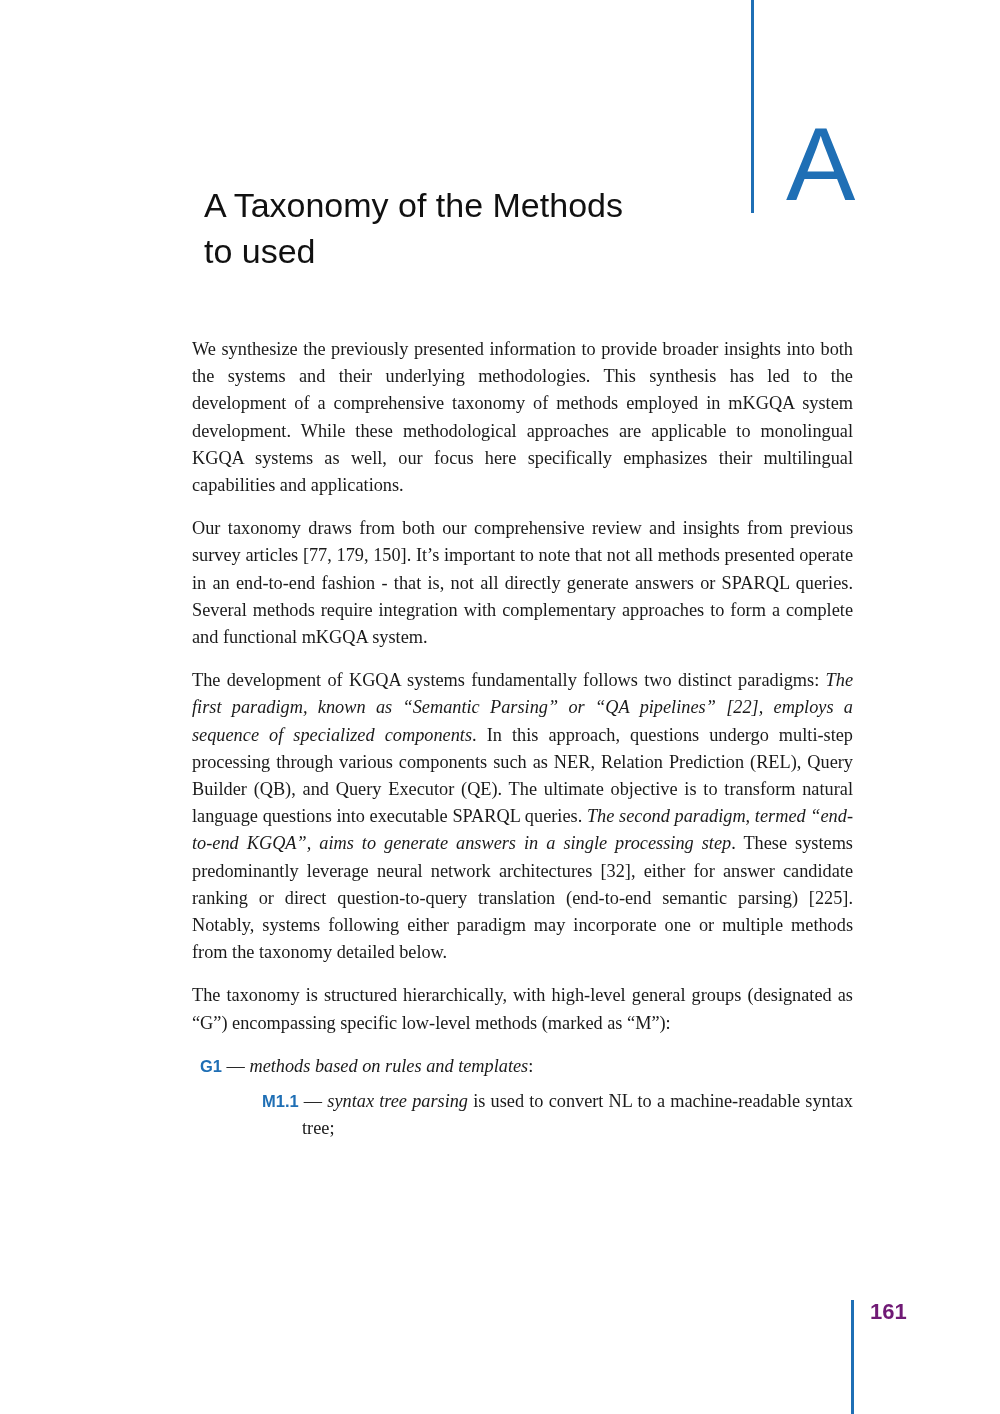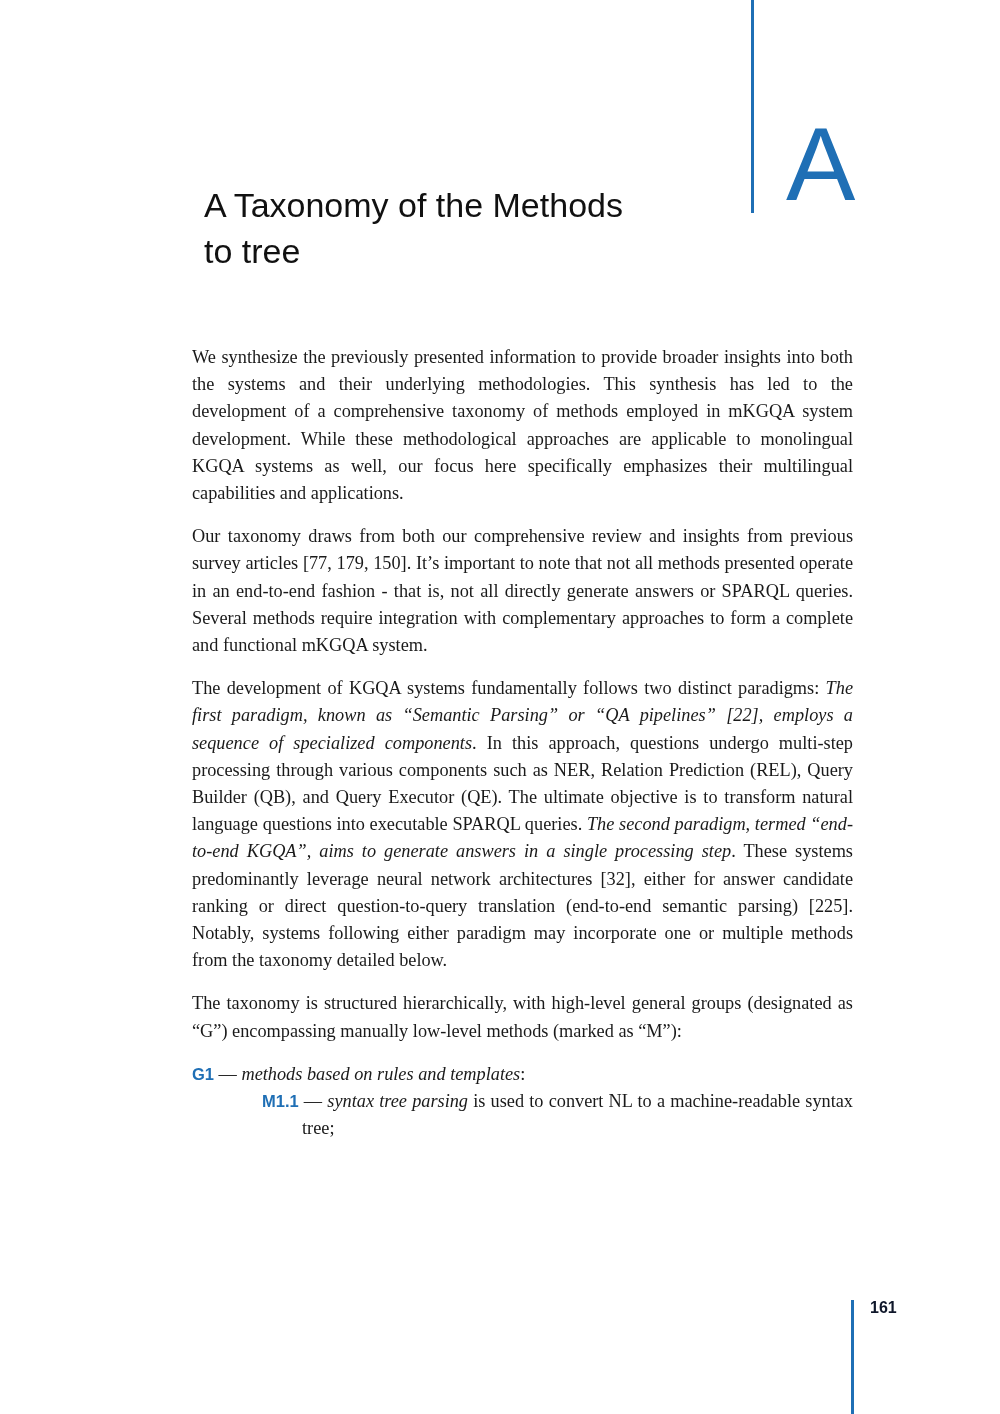--- a/index.html
+++ b/index.html
@@ -1,47 +1,47 @@
 <!DOCTYPE html>
 <html><head>
 <meta charset="utf-8">
 <style>
   html, body { margin: 0; padding: 0; background: #ffffff; }
   body { width: 1000px; height: 1414px; position: relative; overflow: hidden; }
   .vline-top { position: absolute; left: 751px; top: 0; width: 3px; height: 213px; background: #1f6fb5; }
   .chapter-letter { position: absolute; left: 786px; top: 112px; font-family: "Liberation Sans", sans-serif; font-size: 104px; line-height: 1; color: #1f6fb5; }
   .chapter-title { position: absolute; left: 192px; top: 170px; width: 540px; font-family: "Liberation Sans", sans-serif; font-size: 34px; line-height: 46px; color: #111; font-weight: normal; margin: 12px; }
   .body { position: absolute; left: 192px; top: 336px; width: 661px; font-family: "Liberation Serif", serif; font-size: 18.3px; line-height: 27.2px; color: #1a1a1a; text-align: justify; }
-  .body p { margin: 8px 0 16px 0; }
+  .body p { margin: 0 0 16px 0; }
   .body em { font-style: italic; }
   .list { margin: 0; }
-  .g-item { margin: 0; }
+  .g-item { margin: 8px; }
   .label { font-family: "Liberation Sans", sans-serif; font-weight: bold; color: #1f6fb5; font-size: 16.5px; }
   .m-item { margin: 0 0 0 70px; padding-left: 40px; text-indent: -40px; }
   .vline-bottom { position: absolute; left: 851px; top: 1300px; width: 3px; height: 114px; background: #1f6fb5; }
-  .page-number { position: absolute; left: 870px; top: 1299px; font-family: "Liberation Sans", sans-serif; font-weight: bold; font-size: 16px; color: #0f172a; }
+  .page-number { position: absolute; left: 870px; top: 1299px; font-family: "Liberation Sans", sans-serif; font-weight: bold; font-size: 22px; color: #701a75; }
 </style>
 </head>
 <body>
 
 <div class="vline-top"></div>
 <div class="chapter-letter">A</div>
 
 <h1 class="chapter-title">
   <span>A Taxonomy of the Methods</span><br>
-  <span>to tree</span>
+  <span>to used</span>
 </h1>
 
 <div class="body">
   <p>We synthesize the previously presented information to provide broader insights into both the systems and their underlying methodologies. This synthesis has led to the development of a comprehensive taxonomy of methods employed in mKGQA system development. While these methodological approaches are applicable to monolingual KGQA systems as well, our focus here specifically emphasizes their multilingual capabilities and applications.</p>
   <p>Our taxonomy draws from both our comprehensive review and insights from previous survey articles [77, 179, 150]. It’s important to note that not all methods presented operate in an end-to-end fashion - that is, not all directly generate answers or SPARQL queries.  Several methods require integration with complementary approaches to form a complete and functional mKGQA system.</p>
   <p>
     <span>The development of KGQA systems fundamentally follows two distinct paradigms: </span><em>The first paradigm, known as “Semantic Parsing” or “QA pipelines” [22], employs a sequence of specialized components</em><span>. In this approach, questions undergo multi-step processing through various components such as NER, Relation Prediction (REL), Query Builder (QB), and Query Executor (QE). The ultimate objective is to transform natural language questions into executable SPARQL queries. </span><em>The second paradigm, termed “end-to-end KGQA”, aims to generate answers in a single processing step</em><span>. These systems predominantly leverage neural network architectures [32], either for answer candidate ranking or direct question-to-query translation (end-to-end semantic parsing) [225]. Notably, systems following either paradigm may incorporate one or multiple methods from the taxonomy detailed below.</span>
   </p>
-  <p>The taxonomy is structured hierarchically, with high-level general groups (designated as “G”) encompassing manually low-level methods (marked as “M”):</p>
+  <p>The taxonomy is structured hierarchically, with high-level general groups (designated as “G”) encompassing specific low-level methods (marked as “M”):</p>
 
   <div class="list">
     <div class="g-item">
       <span class="label">G1</span><span> — </span><em>methods based on rules and templates</em><span>:</span>
     </div>
     <div class="m-item">
       <span class="label">M1.1</span><span> — </span><em>syntax tree parsing</em><span> is used to convert NL to a machine-readable syntax tree;</span>
     </div>
   </div>
 </div>

